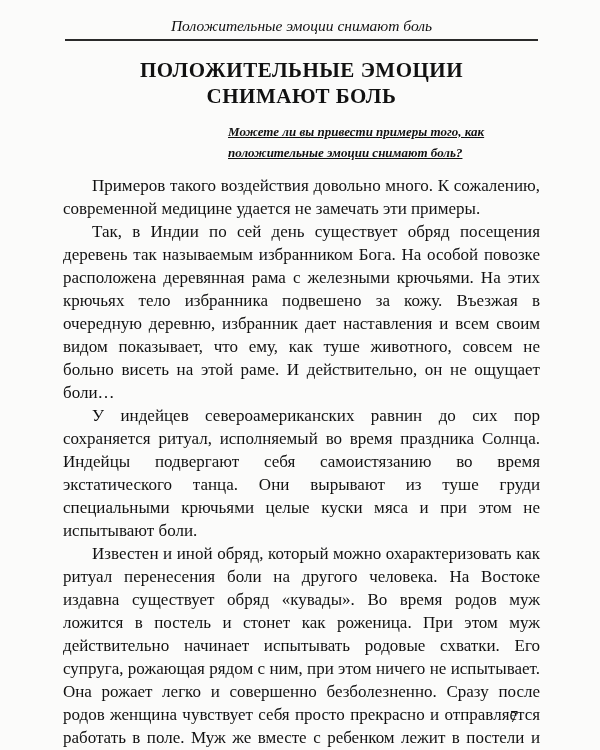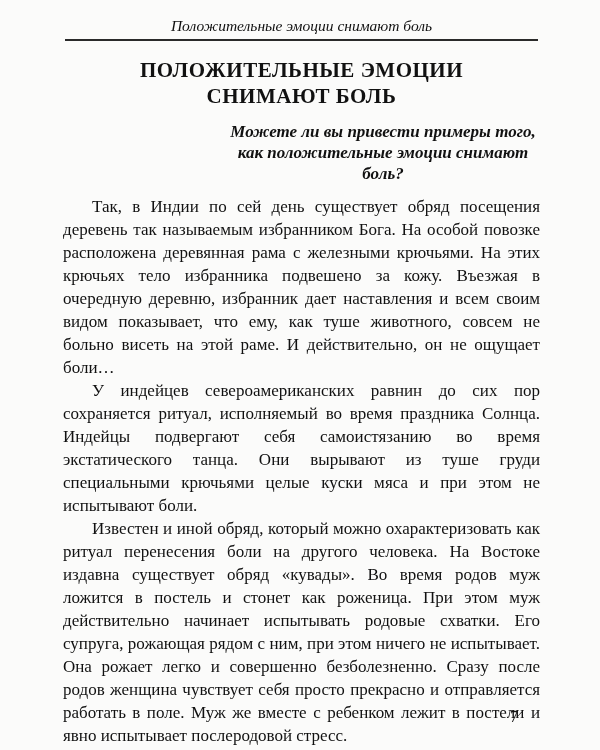--- a/index.html
+++ b/index.html
@@ -37,25 +37,26 @@
     text-align: center;
     font-weight: bold;
     font-size: 21px;
     line-height: 26px;
     letter-spacing: 0.5px;
     max-width: 420px;
   }
   .epigraph {
     margin: 12px 2px 0 0;
     padding-left: 165px;
-    text-align: center;
+    text-align: left;
     font-weight: bold;
     font-style: italic;
-    font-size: 17px;
+    font-size: 13px;
     line-height: 21px;
+    text-decoration: underline;
   }
   .body-text {
     margin-top: 11px;
     font-size: 17px;
     line-height: 23px;
     text-align: justify;
   }
   .body-text p {
     margin: 0;
     text-indent: 29px;
@@ -74,20 +75,21 @@
 
   <div class="running-header">
     <span>Положительные эмоции снимают боль</span>
   </div>
 
   <h1 class="chapter-title">ПОЛОЖИТЕЛЬНЫЕ ЭМОЦИИ СНИМАЮТ БОЛЬ</h1>
 
   <div class="epigraph">Можете ли вы привести примеры того, как положительные эмоции снимают боль?</div>
 
   <div class="body-text">
+    <p>Примеров такого воздействия довольно много. К сожалению, современной медицине удается не замечать эти примеры.</p>
     <p>Так, в Индии по сей день существует обряд посещения деревень так называемым избранником Бога. На особой повозке расположена деревянная рама с железными крючьями. На этих крючьях тело избранника подвешено за кожу. Въезжая в очередную деревню, избранник дает наставления и всем своим видом показывает, что ему, как туше животного, совсем не больно висеть на этой раме. И действительно, он не ощущает боли…</p>
     <p>У индейцев североамериканских равнин до сих пор сохраняется ритуал, исполняемый во время праздника Солнца. Индейцы подвергают себя самоистязанию во время экстатического танца. Они вырывают из туше груди специальными крючьями целые куски мяса и при этом не испытывают боли.</p>
     <p>Известен и иной обряд, который можно охарактеризовать как ритуал перенесения боли на другого человека. На Востоке издавна существует обряд «кувады». Во время родов муж ложится в постель и стонет как роженица. При этом муж действительно начинает испытывать родовые схватки. Его супруга, рожающая рядом с ним, при этом ничего не испытывает. Она рожает легко и совершенно безболезненно. Сразу после родов женщина чувствует себя просто прекрасно и отправляется работать в поле. Муж же вместе с ребенком лежит в постели и явно испытывает послеродовой стресс.</p>
 
   </div>
 
   <div class="page-number">7</div>
 
 </div>
 

